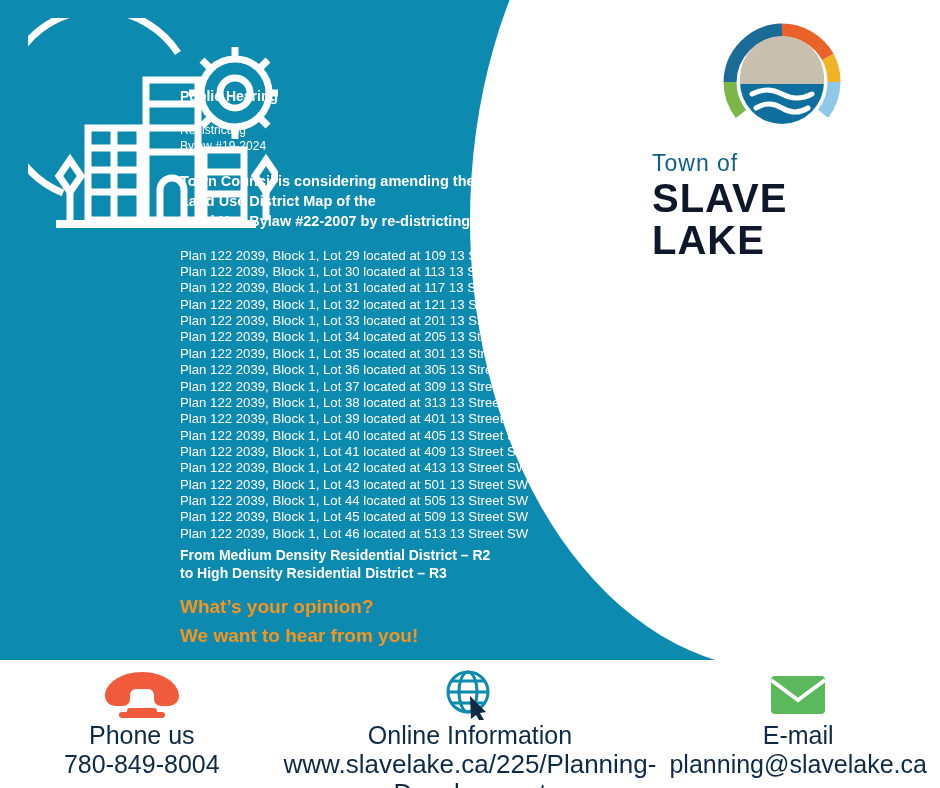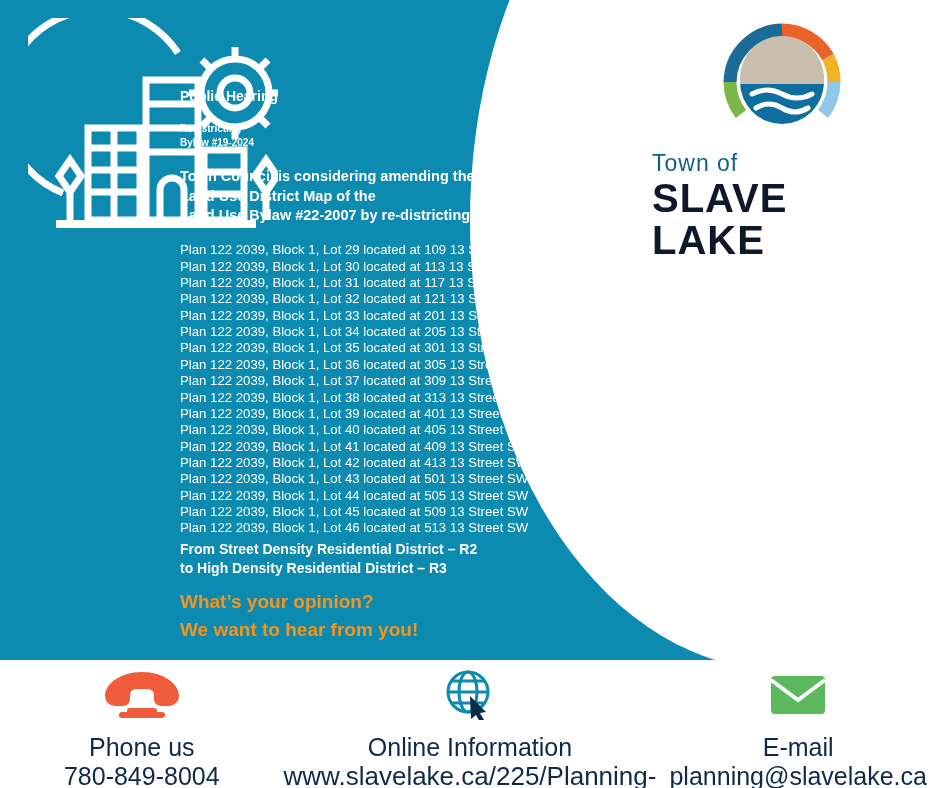--- a/index.html
+++ b/index.html
@@ -90,22 +90,22 @@
     width: 580px;
     text-align: left;
     color: #ffffff;
   }
   .h-title {
     font-size: 14px;
     font-weight: bold;
     margin-bottom: 18px;
   }
   .h-sub {
-    font-size: 10px;
-    font-weight: bold;
+    font-size: 12px;
+    font-weight: normal;
     line-height: 1.35;
     margin-bottom: 18px;
   }
   .intro {
     font-size: 14.5px;
     font-weight: bold;
     line-height: 1.35;
     margin-bottom: 16px;
   }
   .lot-list {
@@ -148,21 +148,21 @@
     color: #0e2a47;
     position: relative;
   }
   .contact-icon {
     height: 50px;
     margin-top: 8px;
   }
   .contact-label {
     font-size: 25px;
     line-height: 1.1;
-    margin-top: 16px;
+    margin-top: 4px;
   }
   .contact-value {
     font-size: 25px;
     line-height: 1.12;
   }
   .small-value { font-size: 26px; line-height: 1.15; }
 </style>
 </head>
 <body>
 
@@ -273,21 +273,21 @@
       <div>Plan 122 2039, Block 1, Lot 39 located at 401 13 Street SW</div>
       <div>Plan 122 2039, Block 1, Lot 40 located at 405 13 Street SW</div>
       <div>Plan 122 2039, Block 1, Lot 41 located at 409 13 Street SW</div>
       <div>Plan 122 2039, Block 1, Lot 42 located at 413 13 Street SW</div>
       <div>Plan 122 2039, Block 1, Lot 43 located at 501 13 Street SW</div>
       <div>Plan 122 2039, Block 1, Lot 44 located at 505 13 Street SW</div>
       <div>Plan 122 2039, Block 1, Lot 45 located at 509 13 Street SW</div>
       <div>Plan 122 2039, Block 1, Lot 46 located at 513 13 Street SW</div>
     </div>
     <div class="district">
-      <div>From Street Density Residential District – R2</div>
+      <div>From Medium Density Residential District – R2</div>
       <div>to High Density Residential District – R3</div>
     </div>
     <div class="opinion">
       <div>What’s your opinion?</div>
       <div>We want to hear from you!</div>
     </div>
     <div class="notice">
       <div>If you or any group of citizens either support or are opposed to this proposed amendment, please</div>
       <div>deliver a letter to the Town Office no later than November 4, 2024, or verbally make a presentation at</div>
       <div>the Public Hearing on Tuesday, November 5, 2024 at 7:00 PM.</div>

